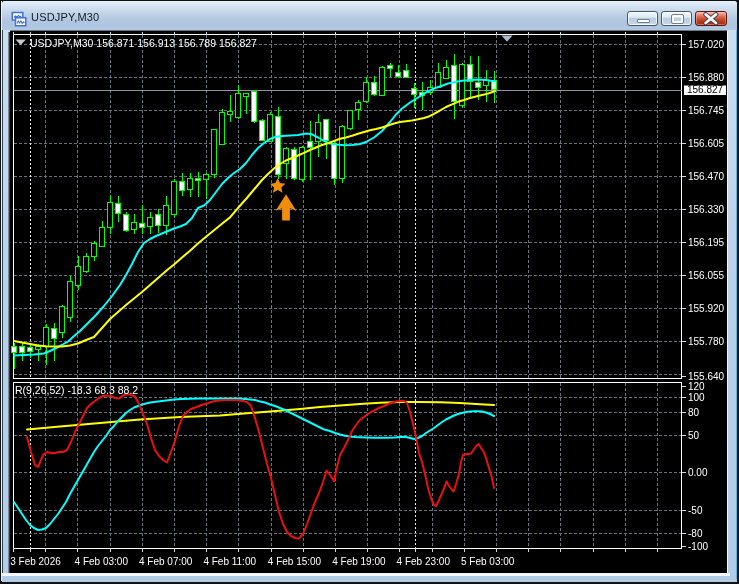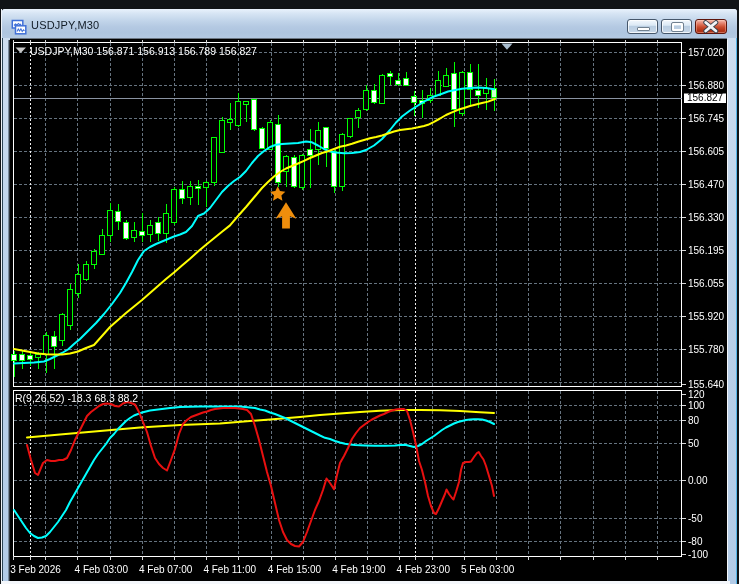--- a/index.html
+++ b/index.html
@@ -1,16 +1,16 @@
 <!DOCTYPE html>
 <html><head><meta charset="utf-8"><title>USDJPY,M30</title>
 <style>
 *{margin:0;padding:0;box-sizing:border-box}
 html,body{width:739px;height:584px;overflow:hidden;font-family:"Liberation Sans",sans-serif;background:#101316}
-.outer{position:absolute;left:0;top:8px;width:739px;height:527px;background:#101316;border-radius:4px 4px 0 0}
+.outer{position:absolute;left:0;top:0;width:739px;height:527px;background:#101316;border-radius:4px 4px 0 0}
 .blueband{position:absolute;left:2px;top:1px;width:735px;height:580.8px;border-radius:3px 3px 0 0;
 background:linear-gradient(180deg,#cfdff1 0%,#b9d0e9 50%,#b2cbe7 100%)}
 .lwhite{position:absolute;left:1px;top:1px;width:1px;height:580px;background:#eef3f9}
 .rwhite{position:absolute;left:726.5px;top:32px;width:1.5px;height:543.7px;background:#f4f7fb}
 .bwhite{position:absolute;left:1.5px;top:573.3px;width:728.5px;height:2.4px;background:#f4f7fb}
 .lfade{position:absolute;left:7.5px;top:32px;width:2.5px;height:541.3px;background:linear-gradient(90deg,#9fb4cb,#0a0d10)}
 .rcyan{position:absolute;left:735.5px;top:26px;width:1.5px;height:553px;background:#56b6e8}
 .lteal{position:absolute;left:2px;top:28px;width:1px;height:545px;background:#2c4456}
 .tbar{position:absolute;left:2px;top:1px;width:735px;height:28.5px;border-radius:3px 3px 0 0;
 background:linear-gradient(180deg,#e9f2fc 0%,#d7e5f4 15%,#c2d5ea 40%,#b4c9e2 62%,#aec5df 82%,#b3c9e2 100%)}

